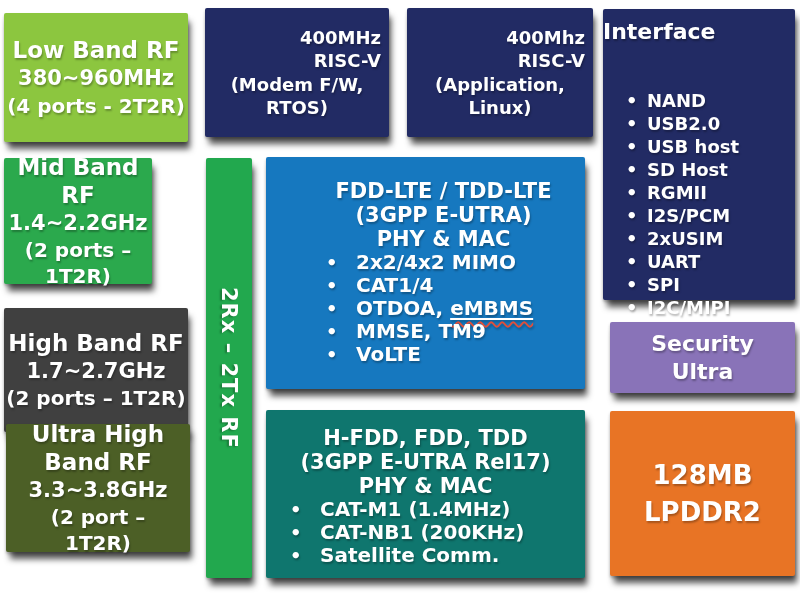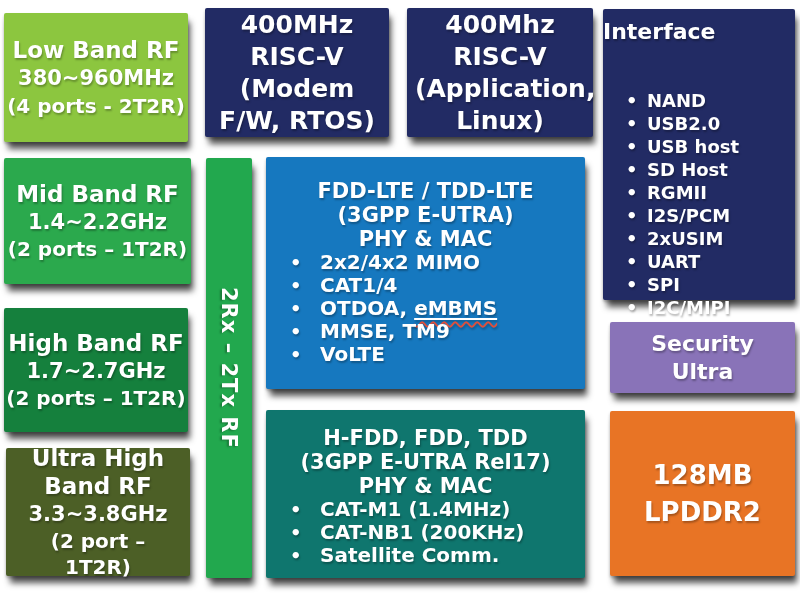--- a/index.html
+++ b/index.html
@@ -18,49 +18,49 @@
     flex-direction:column;
     justify-content:center;
     text-align:center;
   }
 
   
   .rf-block .rf-title { font-size:23px; line-height:1.25; }
   .rf-block .rf-freq  { font-size:21px; line-height:1.3; }
   .rf-block .rf-ports { font-size:20px; line-height:1.3; }
   #rf-low   { left:4px;  top:13px;  width:184px; height:129px; }
-  #rf-mid   { left:4px;  top:158px; width:187px; height:126px; }
+  #rf-mid   { left:4px;  top:158px; width:148px; height:126px; }
   #rf-high  { left:4px;  top:308px; width:184px; height:124px; }
-  #rf-ultra { left:6px;  top:448px; width:184px; height:128px; padding:0 10px; }
+  #rf-ultra { left:6px;  top:424px; width:184px; height:128px; padding:0 10px; }
 
   
   #rf-chain {
     left:206px; top:158px; width:46px; height:420px;
     align-items:center;
   }
   #rf-chain .vtext {
     writing-mode:vertical-rl;
     font-size:21px;
     letter-spacing:1px;
     white-space:nowrap;
   }
 
   
-  .cpu-block { font-size:25px; line-height:1.28; padding:0 8px; }
+  .cpu-block { font-size:18px; line-height:1.28; padding:0 8px;align-items:flex-end; }
   #cpu-modem { left:205px; top:8px; width:184px; height:129px; }
   #cpu-app   { left:407px; top:8px; width:186px; height:129px; }
 
   
   .stack { justify-content:flex-start; text-align:left; }
   .stack .hdr { text-align:center; font-size:21px; line-height:24px; }
   .stack ul { list-style:none; }
   .stack li { display:flex; font-size:20px; line-height:23px;gap:16px; }
   .stack li .dot { width:38px; padding-left:24px; flex:none; }
   .dot::before { content:"\2022"; font-size:18px; }
-  #lte   { left:266px; top:157px; width:319px; height:232px; padding-top:22px; background:#1678BF; }
+  #lte   { left:266px; top:157px; width:319px; height:232px; padding-top:22px; background:#1678BF;padding-left:36px; }
   #iot   { left:266px; top:410px; width:319px; height:168px; padding-top:16px; }
 
   .squiggle { text-decoration:underline wavy #e04f3a 1.5px; text-underline-offset:6px; }
   .spell    { text-decoration:underline solid #ffffff 2px; text-underline-offset:3px; }
 
   
   #interface { left:603px; top:9px; width:192px; height:291px; justify-content:flex-start; padding-top:10px; text-align:left; }
   #interface .hdr { text-align:left; font-size:22px; line-height:26px; }
   #interface ul { list-style:none;margin-top:44px; }
   #interface li { display:flex; font-size:18px; line-height:23px; }
@@ -80,21 +80,21 @@
     <div class="rf-freq">380~960MHz</div>
     <div class="rf-ports">(4 ports - 2T2R)</div>
   </div>
 
   <div class="block rf-block" id="rf-mid" style="background: rgb(43, 169, 77);">
     <div class="rf-title">Mid Band RF</div>
     <div class="rf-freq">1.4~2.2GHz</div>
     <div class="rf-ports">(2 ports – 1T2R)</div>
   </div>
 
-  <div class="block rf-block" id="rf-high" style="background: #15803d;">
+  <div class="block rf-block" id="rf-high" style="background: #404040;">
     <div class="rf-title">High Band RF</div>
     <div class="rf-freq">1.7~2.7GHz</div>
     <div class="rf-ports">(2 ports – 1T2R)</div>
   </div>
 
   <div class="block rf-block" id="rf-ultra" style="background: rgb(76, 95, 38);">
     <div class="rf-title">Ultra High Band RF</div>
     <div class="rf-freq">3.3~3.8GHz</div>
     <div class="rf-ports">(2 port – 1T2R)</div>
   </div>

